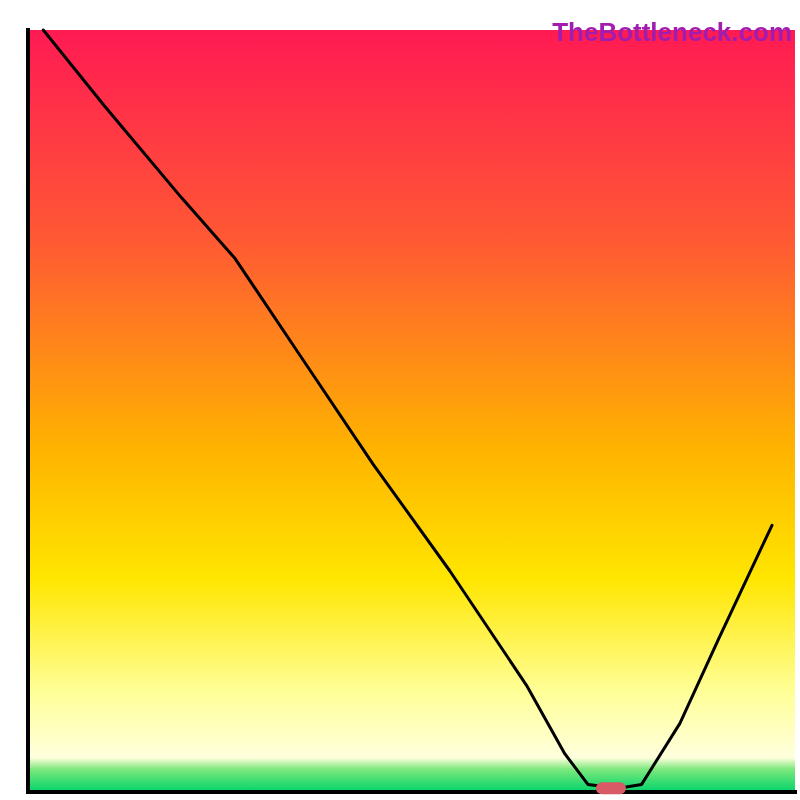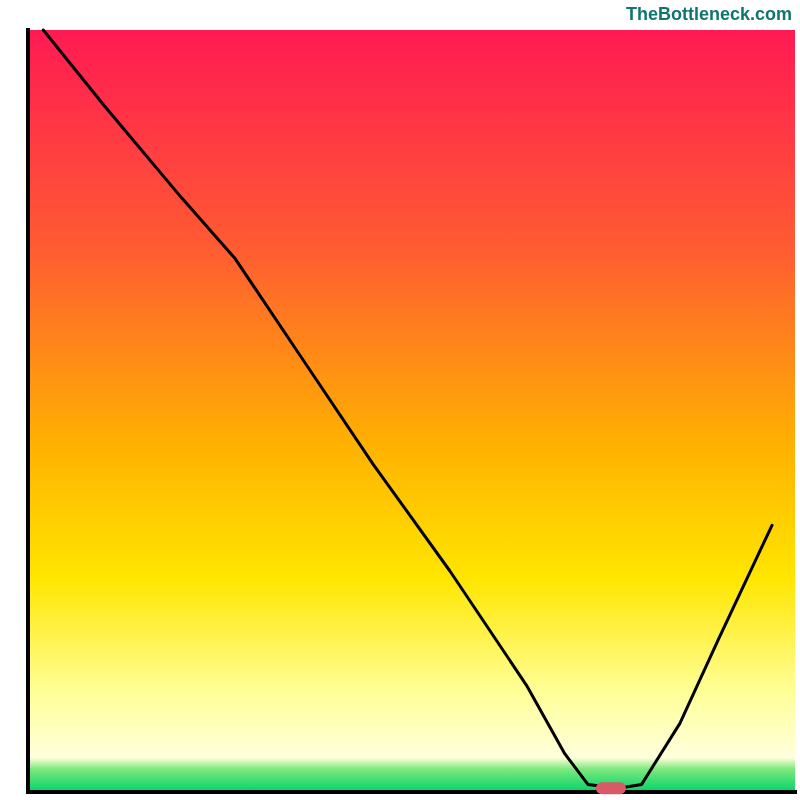--- a/index.html
+++ b/index.html
@@ -11,25 +11,25 @@
     overflow: hidden;
     font-family: Arial, Helvetica, sans-serif;
   }
   .chart-container {
     position: relative;
     width: 800px;
     height: 800px;
   }
   .watermark {
     position: absolute;
-    top: 4px;
+    top: 17px;
     right: 8px;
-    font-size: 18px;
+    font-size: 26px;
     font-weight: 600;
-    color: #0f766e;
+    color: #a21caf;
     z-index: 5;
   }
   svg {
     position: absolute;
     top: 0;
     left: 0;
   }
 </style>
 </head>
 <body>

